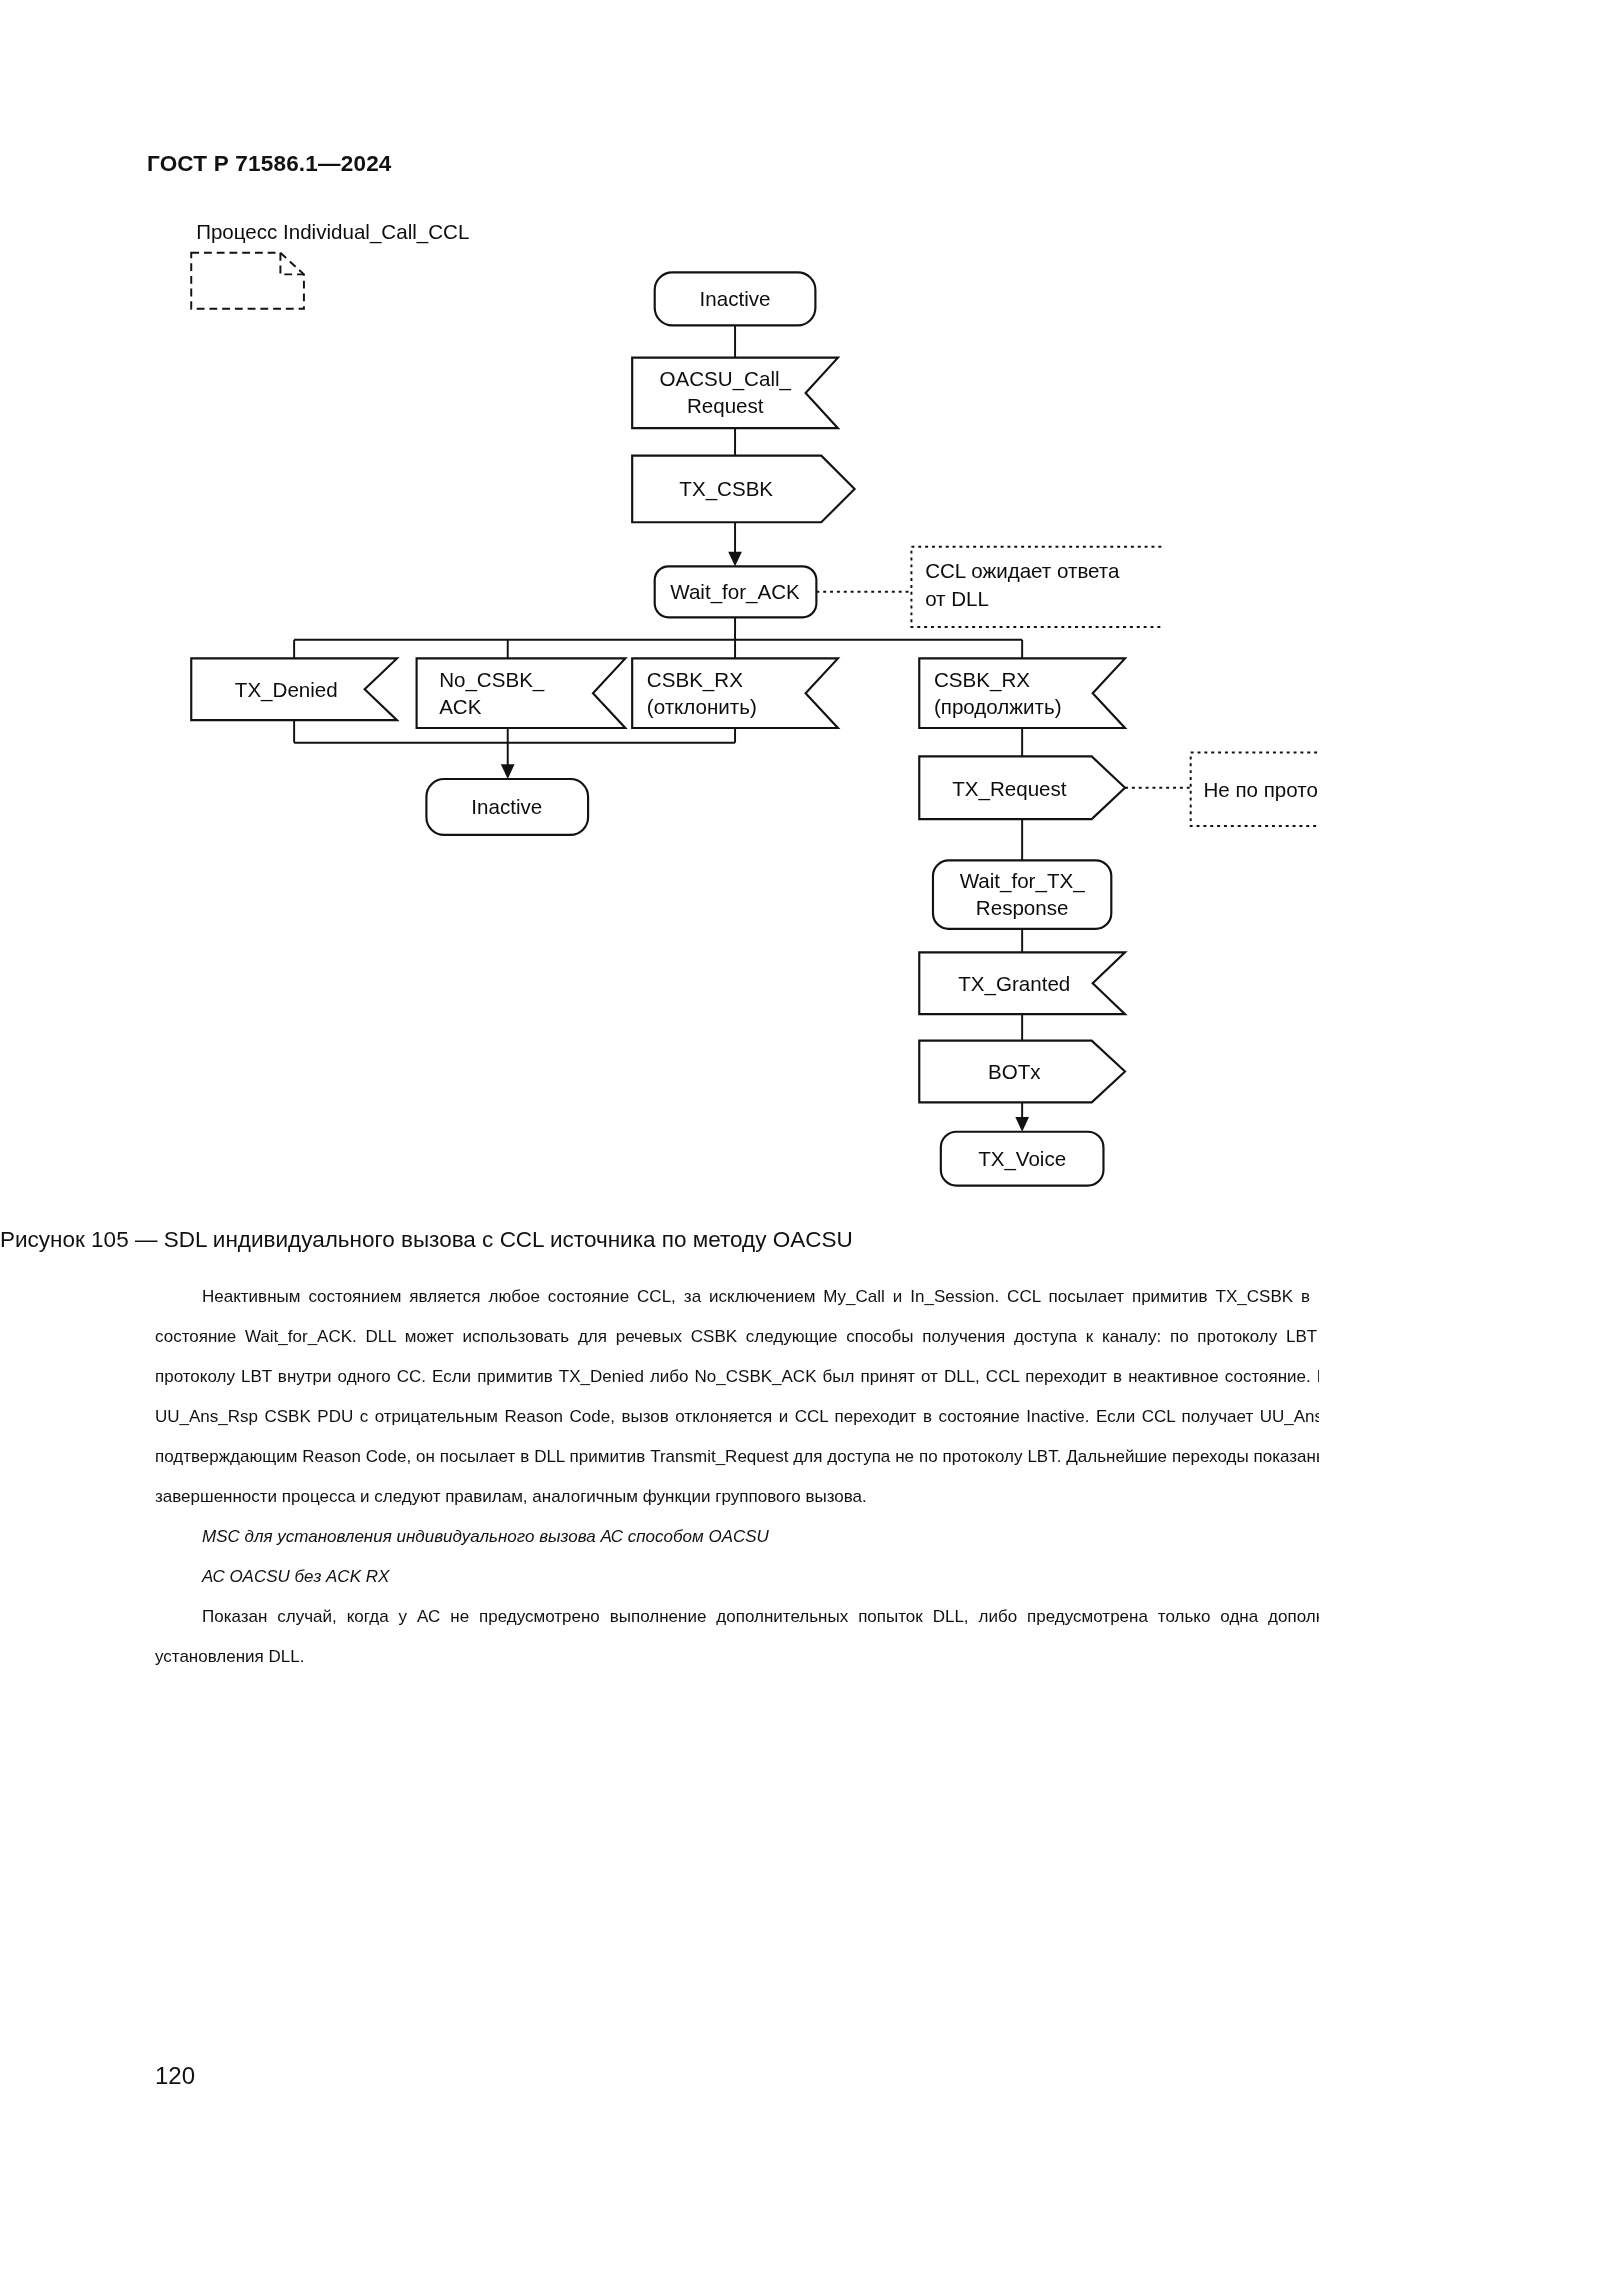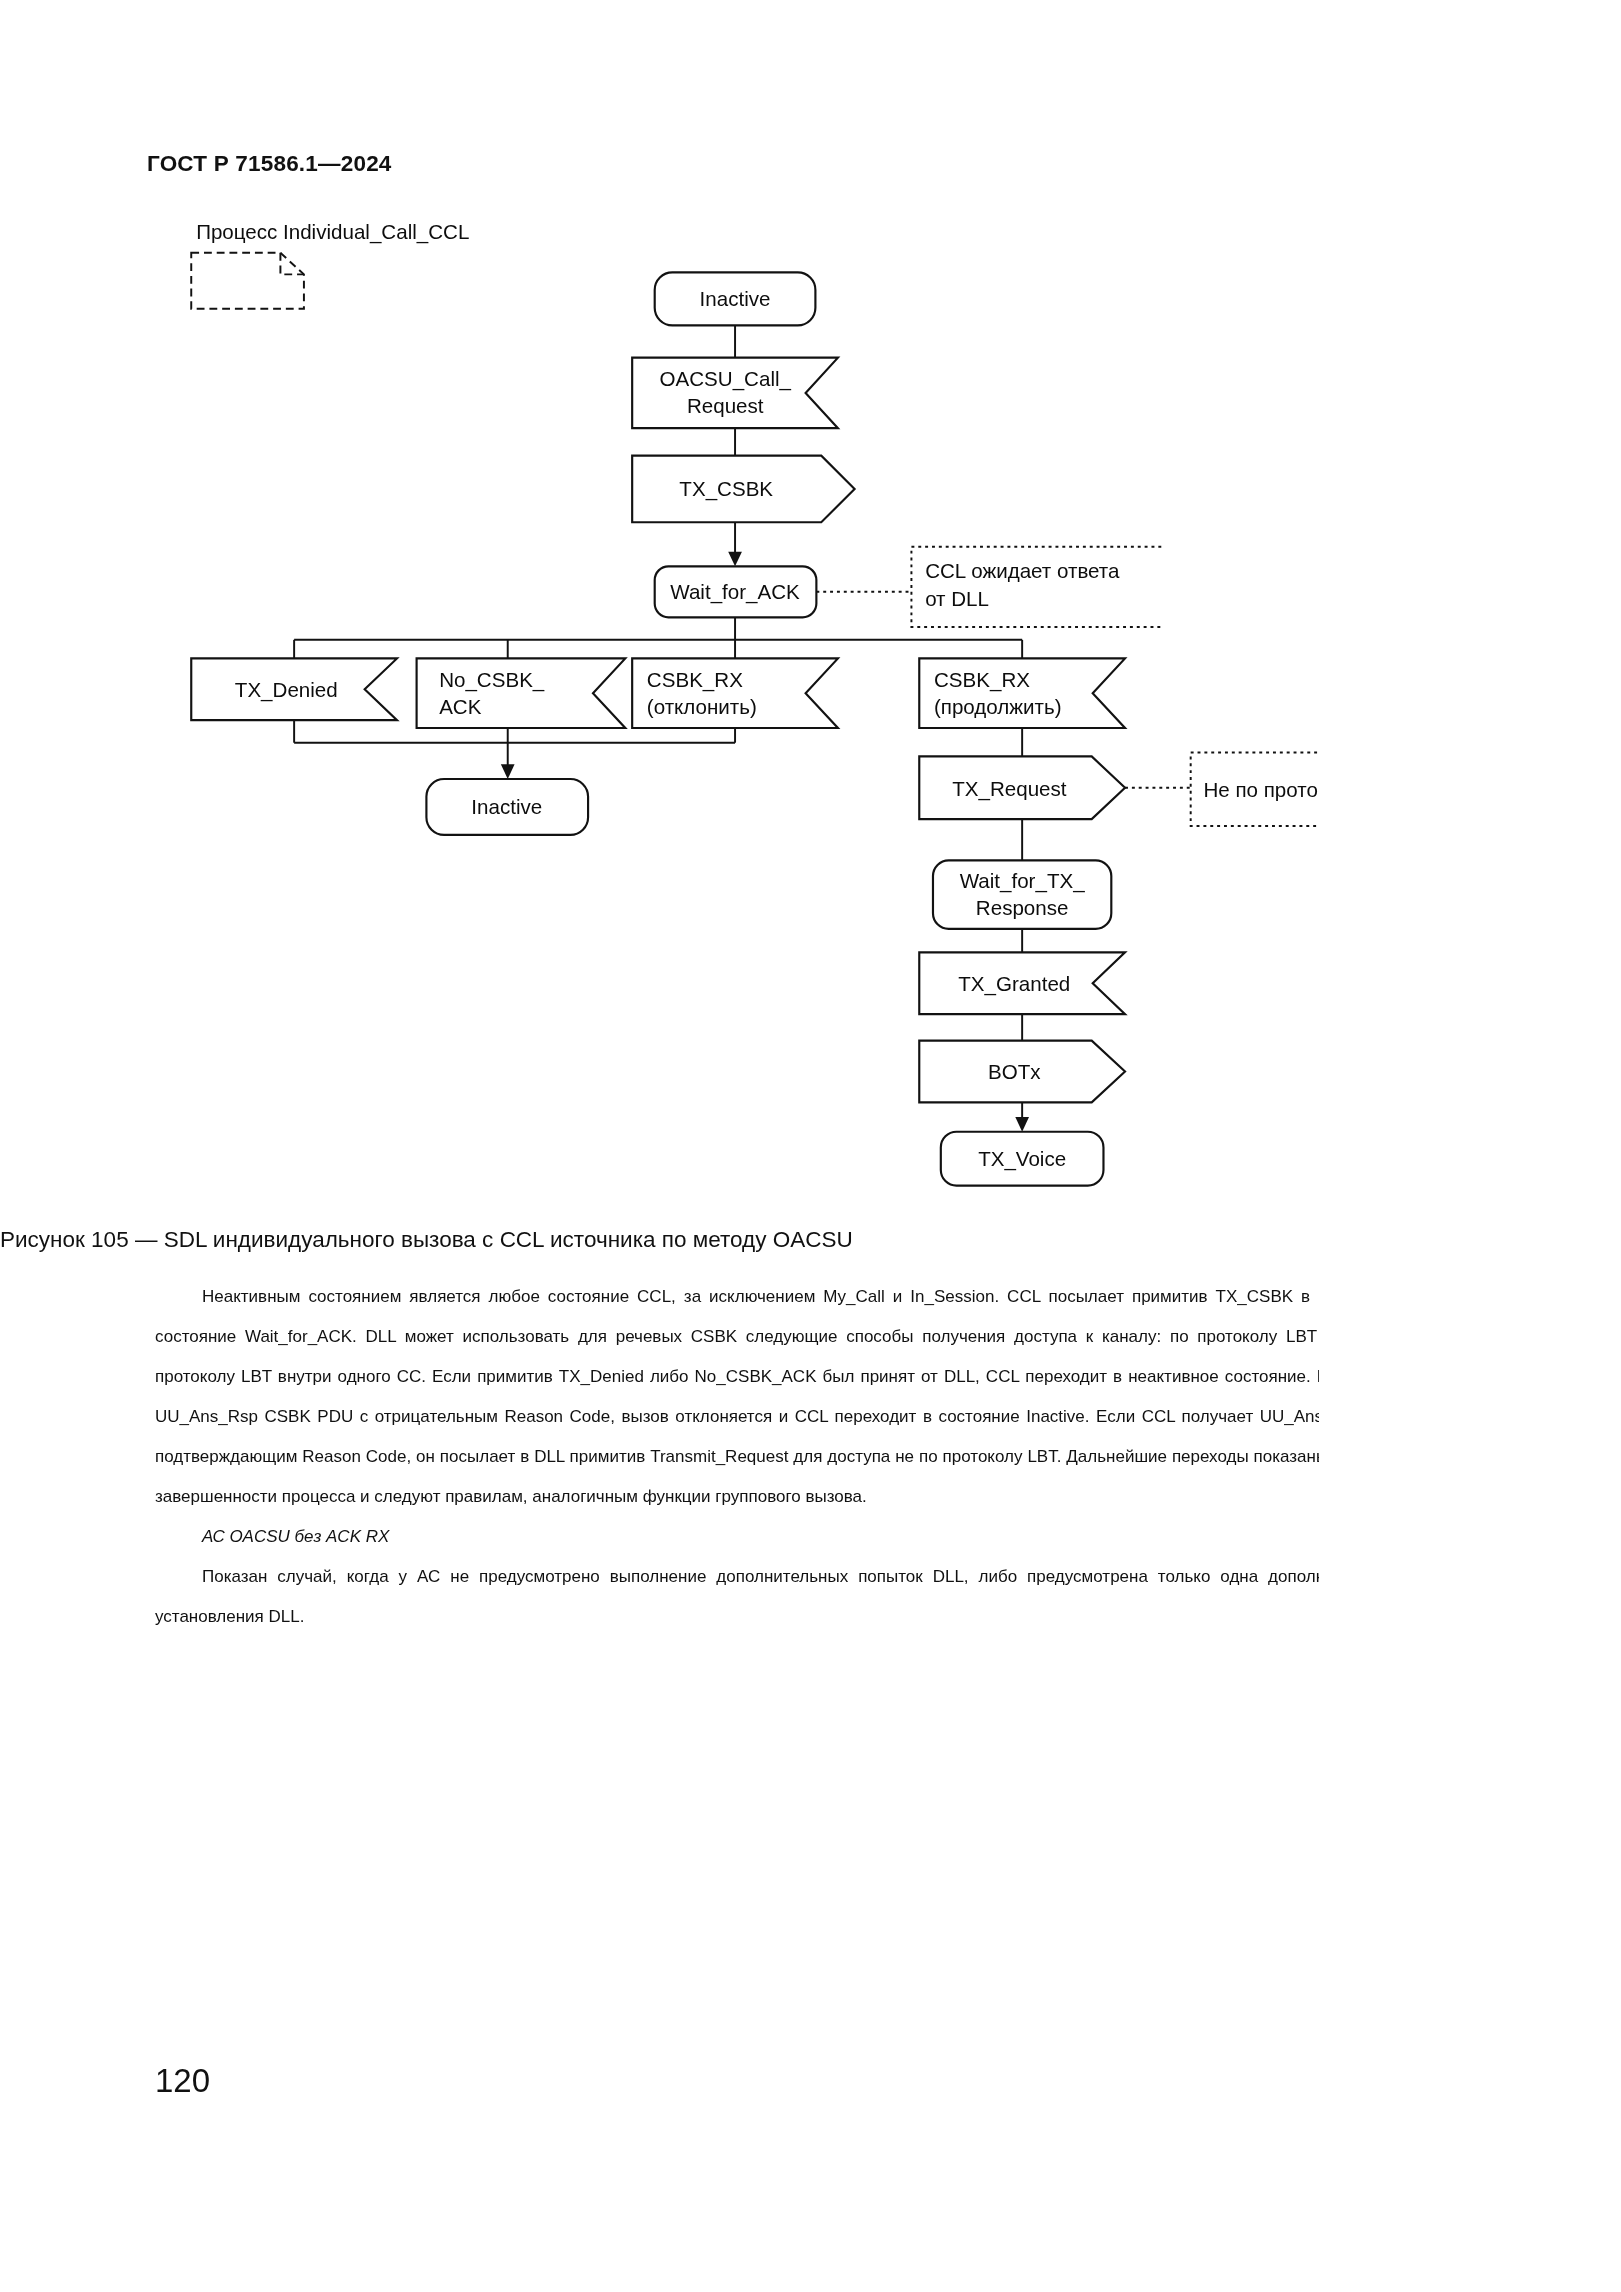--- a/index.html
+++ b/index.html
@@ -29,21 +29,21 @@
     font-size:22.5px;
   }
   .body-text {
     position:absolute; left:155px; top:1277px; width:1318px;
     font-size:17px; line-height:40px; text-align:justify;
   }
   .body-text p { margin:0; text-indent:47px; }
   .body-text p.italic { font-style:italic; text-align:left; }
   .page-number {
     position:absolute; left:155px; top:2062px;
-    font-size:33px;
+    font-size:24px;
   }
 </style>
 </head>
 <body>
 
 <div class="page">
 
   <div class="header">ГОСТ Р 71586.1—2024</div>
 
   <svg class="diagram-svg" width="1621" height="1215" viewBox="0 0 1654 1240" xmlns="http://www.w3.org/2000/svg">
@@ -128,20 +128,21 @@
     <text x="944" y="618">от DLL</text>
 
     <polyline class="dot" points="1463,768 1215,768 1215,843 1463,843"></polyline>
     <text x="1228" y="813">Не по протоколу LBT</text>
   </svg>
 
   <div class="caption">Рисунок 105 — SDL индивидуального вызова с CCL источника по методу OACSU</div>
 
   <div class="body-text">
     <p>Неактивным состоянием является любое состояние CCL, за исключением My_Call и In_Session. CCL посылает примитив TX_CSBK в DLL и переходит в состояние Wait_for_ACK. DLL может использовать для речевых CSBK следующие способы получения доступа к каналу: по протоколу LBT для всех либо по протоколу LBT внутри одного СС. Если примитив TX_Denied либо No_CSBK_ACK был принят от DLL, CCL переходит в неактивное состояние. Если CCL получает UU_Ans_Rsp CSBK PDU с отрицательным Reason Code, вызов отклоняется и CCL переходит в состояние Inactive. Если CCL получает UU_Ans_Rsp CSBK PDU с подтверждающим Reason Code, он посылает в DLL примитив Transmit_Request для доступа не по протоколу LBT. Дальнейшие переходы показаны для иллюстрации завершенности процесса и следуют правилам, аналогичным функции группового вызова.</p>
+    <p class="italic">MSC для установления индивидуального вызова АС способом OACSU</p>
     <p class="italic">АС OACSU без ACK RX</p>
     <p>Показан случай, когда у АС не предусмотрено выполнение дополнительных попыток DLL, либо предусмотрена только одна дополнительная попытка установления DLL.</p>
   </div>
 
   <div class="page-number">120</div>
 
 </div>
 
 
 </body></html>

